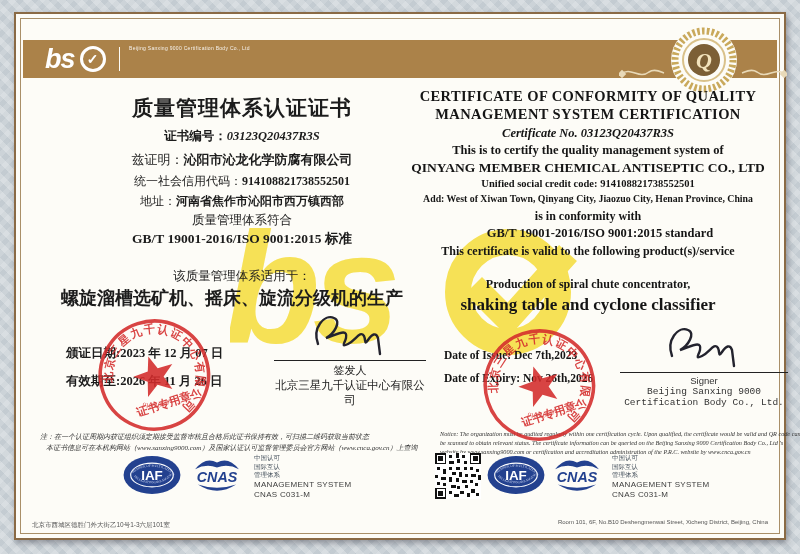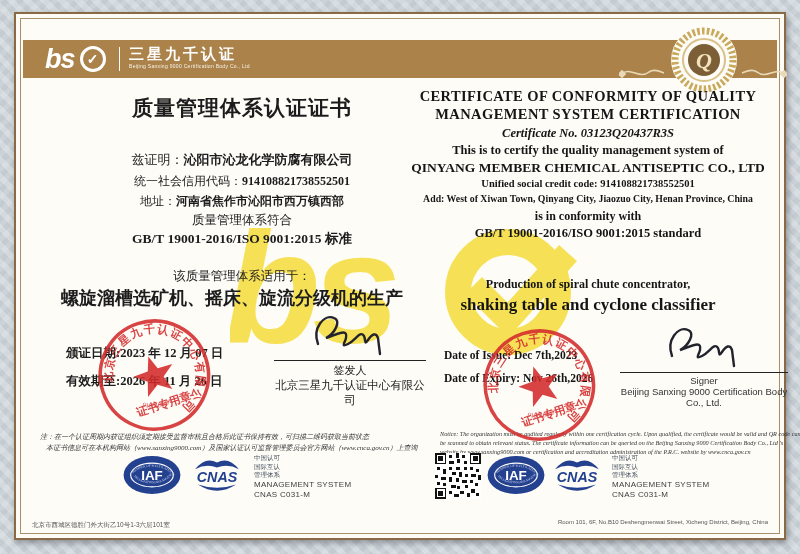--- a/index.html
+++ b/index.html
@@ -71,21 +71,20 @@
 
     <div class="content">
 
       <div class="banner">
         <div class="logo-row">
           <span class="logo-bs">bs</span>
           <span class="logo-check">✓</span>
         </div>
         <div class="banner-divider"></div>
         <div class="brand">
-          <div class="brand-cn">三星九千认证</div>
           <div class="brand-en">Beijing Sanxing 9000 Certification Body Co., Ltd</div>
         </div>
 
         <div class="flourish" style="left:596px;">
           <svg width="46" height="14" viewBox="0 0 46 14">
             <path d="M2 8 C12 0 20 14 30 6 C36 2 42 6 45 7" fill="none" stroke="#e8d9b8" stroke-width="1.6"></path>
             <rect x="0" y="5" width="6" height="6" transform="rotate(45 3 8)" fill="#e8d9b8"></rect>
           </svg>
         </div>
         <div class="flourish" style="left:718px;">
@@ -100,20 +99,23 @@
             <circle cx="36" cy="36" r="29" fill="none" stroke="#c9a95c" stroke-width="7" stroke-dasharray="2.6 2.2"></circle>
             <circle cx="36" cy="36" r="21" fill="none" stroke="#d9c18a" stroke-width="2"></circle>
             <circle cx="36" cy="36" r="16" fill="#7c5f36"></circle>
             <text x="36" y="44" text-anchor="middle" font-family="Liberation Serif, serif" font-style="italic" font-weight="bold" font-size="22" fill="#f3e3bd">Q</text>
           </svg>
         </div>
       </div>
 
       <div class="abs cx cn b" style="left:226px;top:80px;font-size:21px;letter-spacing:1px;">质量管理体系认证证书</div>
 
+      <div class="abs cx cn" style="left:226px;top:114px;font-size:12.5px;">
+        <span class="b">证书编号：</span><span class="b i">03123Q20437R3S</span>
+      </div>
 
       <div class="abs cx cn" style="left:226px;top:137px;font-size:13px;">
         <span>兹证明：</span><span class="b">沁阳市沁龙化学防腐有限公司</span>
       </div>
 
       <div class="abs cx cn" style="left:226px;top:159px;font-size:12px;">
         <span>统一社会信用代码：</span><span class="b">914108821738552501</span>
       </div>
 
       <div class="abs cx cn" style="left:226px;top:179px;font-size:12px;">
@@ -151,40 +153,41 @@
       <div class="abs cx en b" style="left:572px;top:129px;font-size:12.5px;">This is to certify the quality management system of</div>
 
       <div class="abs cx en b" style="left:572px;top:146px;font-size:13.5px;">QINYANG MEMBER CHEMICAL ANTISEPTIC CO., LTD</div>
 
       <div class="abs cx en b" style="left:572px;top:164px;font-size:10.5px;">Unified social credit code: 914108821738552501</div>
 
       <div class="abs cx en b" style="left:572px;top:179px;font-size:9.8px;">Add: West of Xiwan Town, Qinyang City, Jiaozuo City, Henan Province, China</div>
 
       <div class="abs cx en b" style="left:572px;top:195px;font-size:12px;">is in conformity with</div>
 
-      <div class="abs cx en b" style="left:572px;top:212px;font-size:12.5px;">GB/T 19001-2016/ISO 9001:2015 standard</div>
-
+      <div class="abs cx en b" style="left:584px;top:212px;font-size:12.5px;">GB/T 19001-2016/ISO 9001:2015 standard</div>
+
+      <div class="abs cx en b" style="left:572px;top:230px;font-size:12px;">This certificate is valid to the following product(s)/service</div>
 
       <div class="abs cx en b" style="left:572px;top:263px;font-size:12px;">Production of spiral chute concentrator,</div>
       <div class="abs cx en b" style="left:572px;top:281px;font-size:17px;">shaking table and cyclone classifier</div>
 
       <div class="abs en b" style="left:428px;top:335px;font-size:11.5px;">Date of Issue: Dec 7th,2023</div>
       <div class="abs en b" style="left:428px;top:358px;font-size:11.5px;">Date of Expiry: Nov 26th,2026</div>
 
       <div class="abs en note" style="left:424px;top:379px;font-size:6.2px;">Notice: The organization must be audited regularly within one certification cycle. Upon qualified, the certificate would be valid and QR code can</div>
       <div class="abs en note" style="left:424px;top:388px;font-size:6.2px;">be scanned to obtain relevant status. The certificate information can be queried on the Beijing Sanxing 9000 Certification Body Co., Ltd 's</div>
       <div class="abs en note" style="left:424px;top:397px;font-size:6.2px;">website by www.sanxing9000.com or certification and accreditation administration of the P.R.C. website by www.cnca.gov.cn</div>
 
       <div class="sig-block en" style="left:600px;top:308px;width:176px;">
         <svg width="92" height="48" viewBox="0 0 92 48">
           <path d="M14 34 C8 18 20 4 30 8 C38 11 30 24 22 28 C34 24 44 18 42 28 C41 33 36 38 44 34 C52 30 56 20 60 26 C62 30 60 36 64 30 C68 24 72 22 74 28 L76 44" fill="none" stroke="#23232e" stroke-width="2.4" stroke-linecap="round"></path>
         </svg>
         <div class="sig-line"></div>
         <div style="font-family:'Liberation Sans',sans-serif;font-size:9.5px;color:#333;">Signer</div>
-        <div style="font-family:Liberation Sans, sans-serif;font-size:9.5px;color:#333;">Beijing Sanxing 9000 Certification Body Co., Ltd.</div>
+        <div style="font-family:Liberation Mono, monospace;font-size:9.5px;color:#333;">Beijing Sanxing 9000 Certification Body Co., Ltd.</div>
       </div>
 
       <div class="stamp" style="left:80px;top:302px;">
         <svg width="118" height="118" viewBox="0 0 120 120">
           <defs>
             <path id="arc1a" d="M60,60 m-43,0 a43,43 0 1,1 86,0 a43,43 0 1,1 -86,0"></path>
             <path id="arc1b" d="M26,74 a40,40 0 0,0 68,0"></path>
           </defs>
           <circle cx="60" cy="60" r="55" fill="none" stroke="#d42b2b" stroke-width="3.6"></circle>
           <text font-size="11.5" fill="#d42b2b" letter-spacing="1.5" font-weight="bold">

